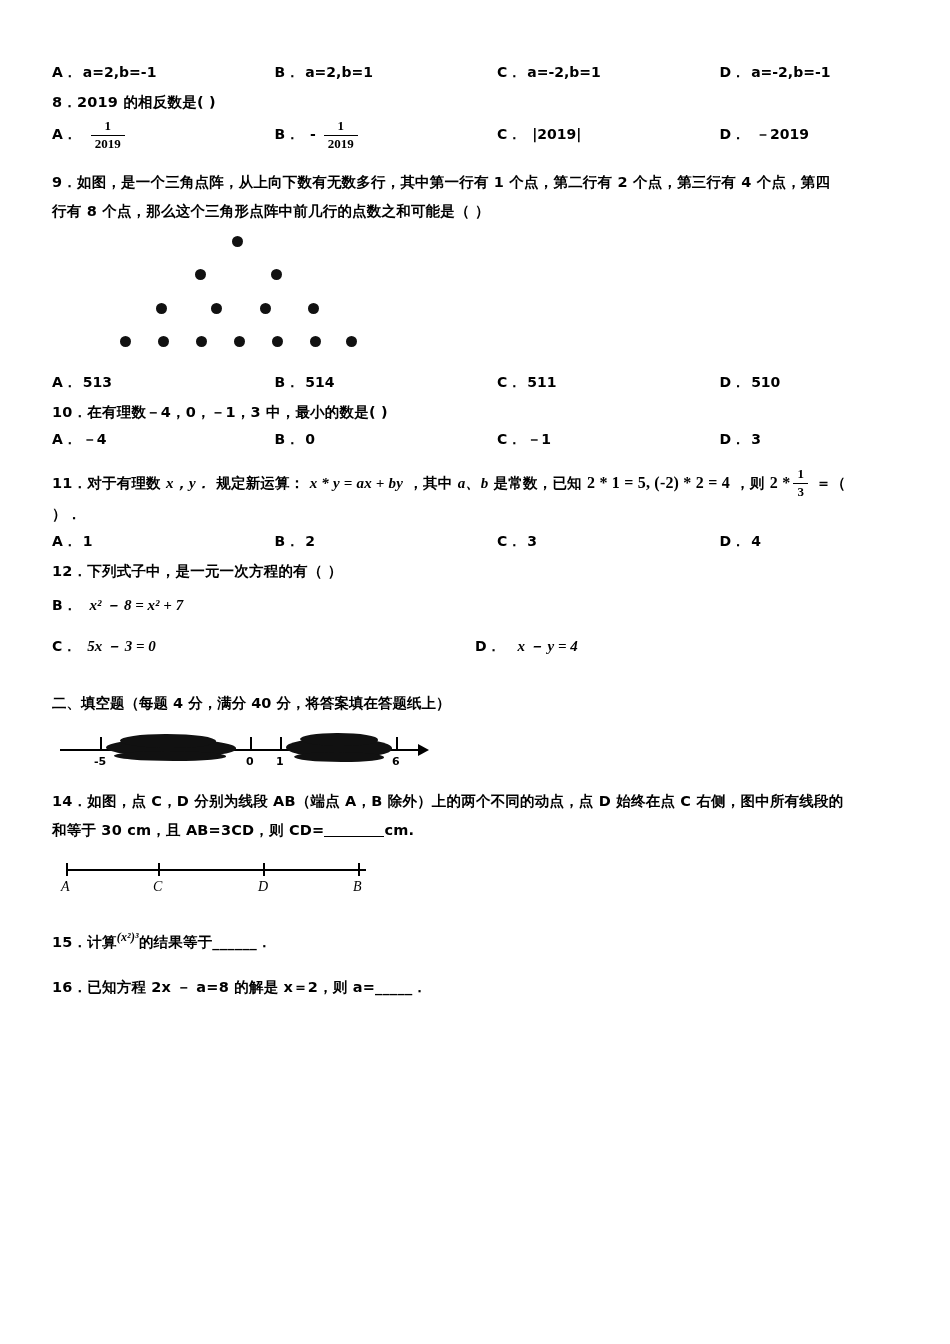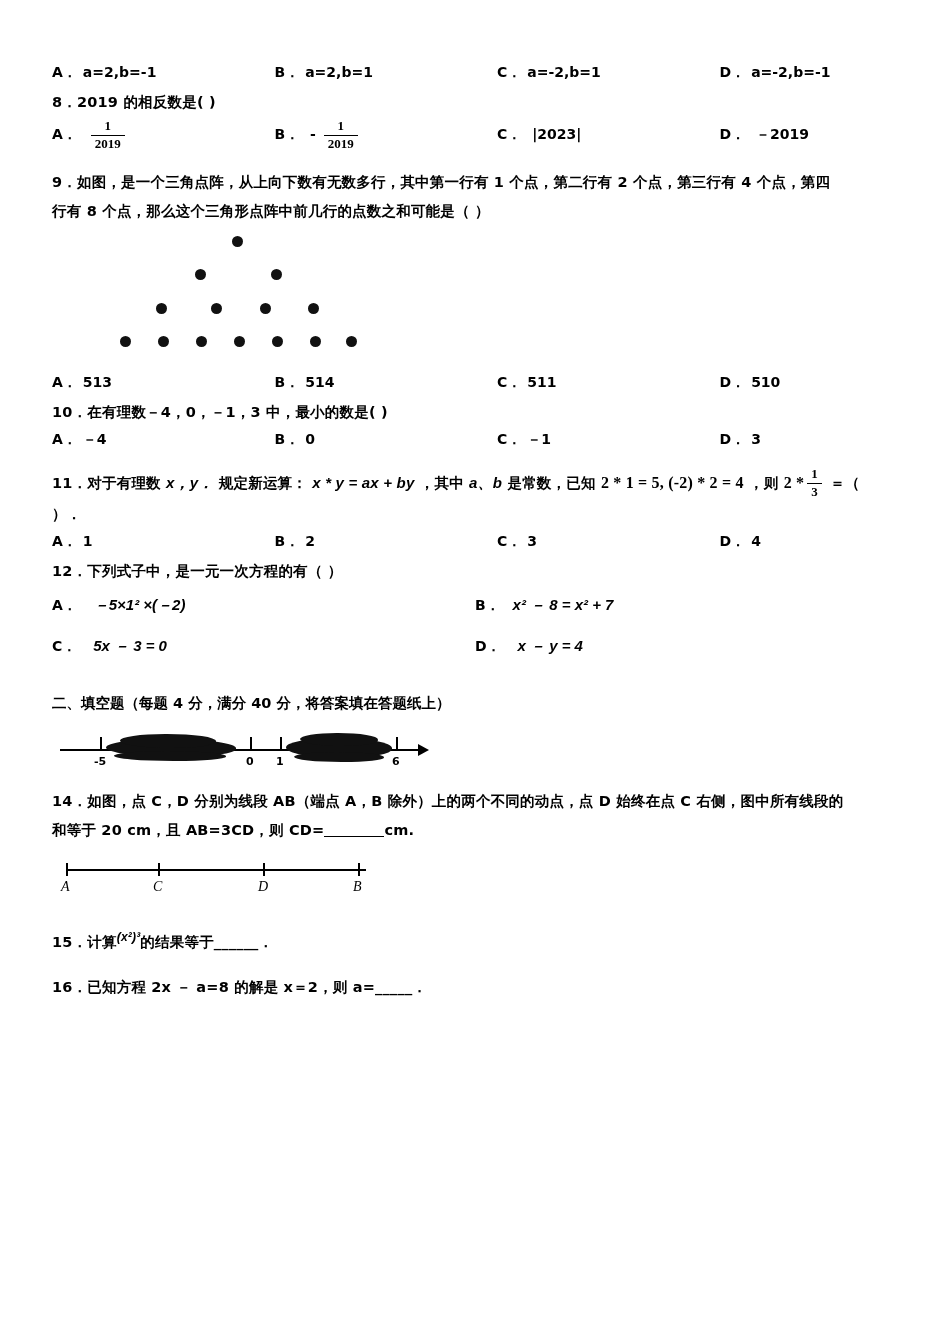--- a/index.html
+++ b/index.html
@@ -41,21 +41,21 @@
     font-family: "DejaVu Sans", sans-serif;
     font-size: 14px;
     font-weight: bold;
     white-space: nowrap;
   }
   .opt .lbl {
     font-weight: bold;
     margin-right: 6px;
   }
   .mth {
-    font-family: Liberation Sans, sans-serif;
+    font-family: Liberation Serif, serif;
     font-style: italic;
     font-size: 15px;
   }
   .mthn {
     font-family: "Liberation Serif", serif;
     font-size: 16px;
     font-style: normal;
   }
   .frac {
     display: inline-block;
@@ -214,21 +214,21 @@
       <div class="opt">
         <span class="lbl">B．</span>
         <span>-</span>
         <span class="frac">
           <span class="num">1</span>
           <span class="den">2019</span>
         </span>
       </div>
       <div class="opt">
         <span class="lbl">C．</span>
-        <span>|2023|</span>
+        <span>|2019|</span>
       </div>
       <div class="opt">
         <span class="lbl">D．</span>
         <span>－2019</span>
       </div>
     </div>
   </div>
 
   <div class="row-gap"></div>
 
@@ -299,32 +299,28 @@
       <div class="opt"><span class="lbl">B．</span><span>2</span></div>
       <div class="opt"><span class="lbl">C．</span><span>3</span></div>
       <div class="opt"><span class="lbl">D．</span><span>4</span></div>
     </div>
   </div>
 
   <div class="q">
     <div class="qtext">12．下列式子中，是一元一次方程的有（        ）</div>
     <div class="two-col" style="margin-top:10px;">
       <div>
-        <span class="lbl">A．</span>
-        <span class="mth" style="margin-left:12px;">－5×1² ×(－2)</span>
-      </div>
-      <div>
         <span class="lbl">B．</span>
         <span class="mth" style="margin-left:8px;">x² － 8 = x² + 7</span>
       </div>
     </div>
     <div class="two-col" style="margin-top:22px;">
       <div>
         <span class="lbl">C．</span>
-        <span class="mth" style="margin-left:12px;">5x － 3 = 0</span>
+        <span class="mth" style="margin-left:6px;">5x － 3 = 0</span>
       </div>
       <div>
         <span class="lbl">D．</span>
         <span class="mth" style="margin-left:12px;text-align:center;">x － y = 4</span>
       </div>
     </div>
   </div>
 
   <div class="mid-gap"></div>
 
@@ -353,21 +349,21 @@
         <div class="blot" style="left:226px; top:15px; width:106px; height:20px;"></div>
         <div class="blot" style="left:240px; top:10px; width:78px; height:13px;"></div>
         <div class="blot" style="left:234px; top:29px; width:90px; height:10px;"></div>
       </div>
     </div>
   </div>
 
   <div class="q">
     <div class="qtext">14．如图，点 C，D 分别为线段 AB（端点 A，B 除外）上的两个不同的动点，点 D 始终在点 C 右侧，图中所有线段的</div>
     <div class="qtext">
-      <span>和等于 20 cm，且 AB=3CD，则 CD=</span><span class="blank"></span><span>cm.</span>
+      <span>和等于 30 cm，且 AB=3CD，则 CD=</span><span class="blank"></span><span>cm.</span>
     </div>
     <div class="fig">
       <div class="seg-fig">
         <div class="seg-line"></div>
         <div class="seg-tick" style="left:8px;"></div>
         <div class="seg-tick" style="left:100px;"></div>
         <div class="seg-tick" style="left:205px;"></div>
         <div class="seg-tick" style="left:300px;"></div>
         <div class="seg-lab" style="left:3px;">A</div>
         <div class="seg-lab" style="left:95px;">C</div>

